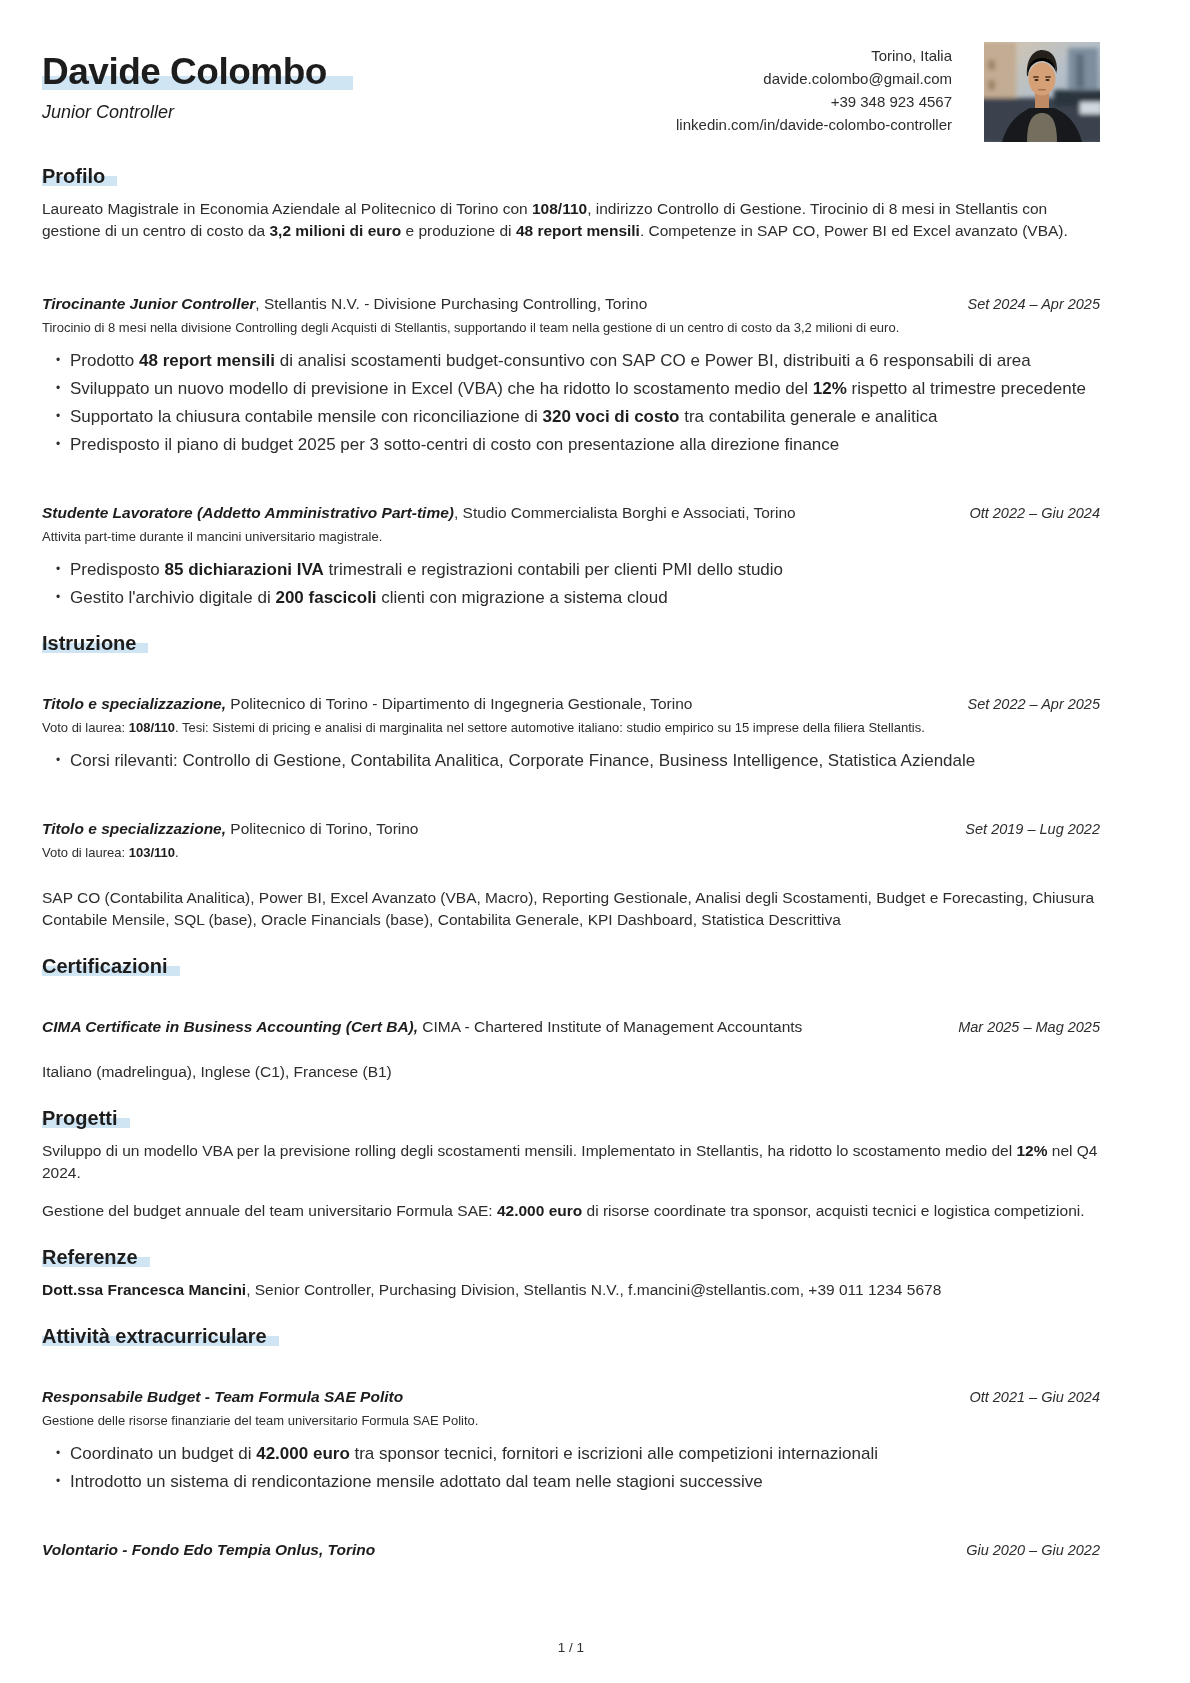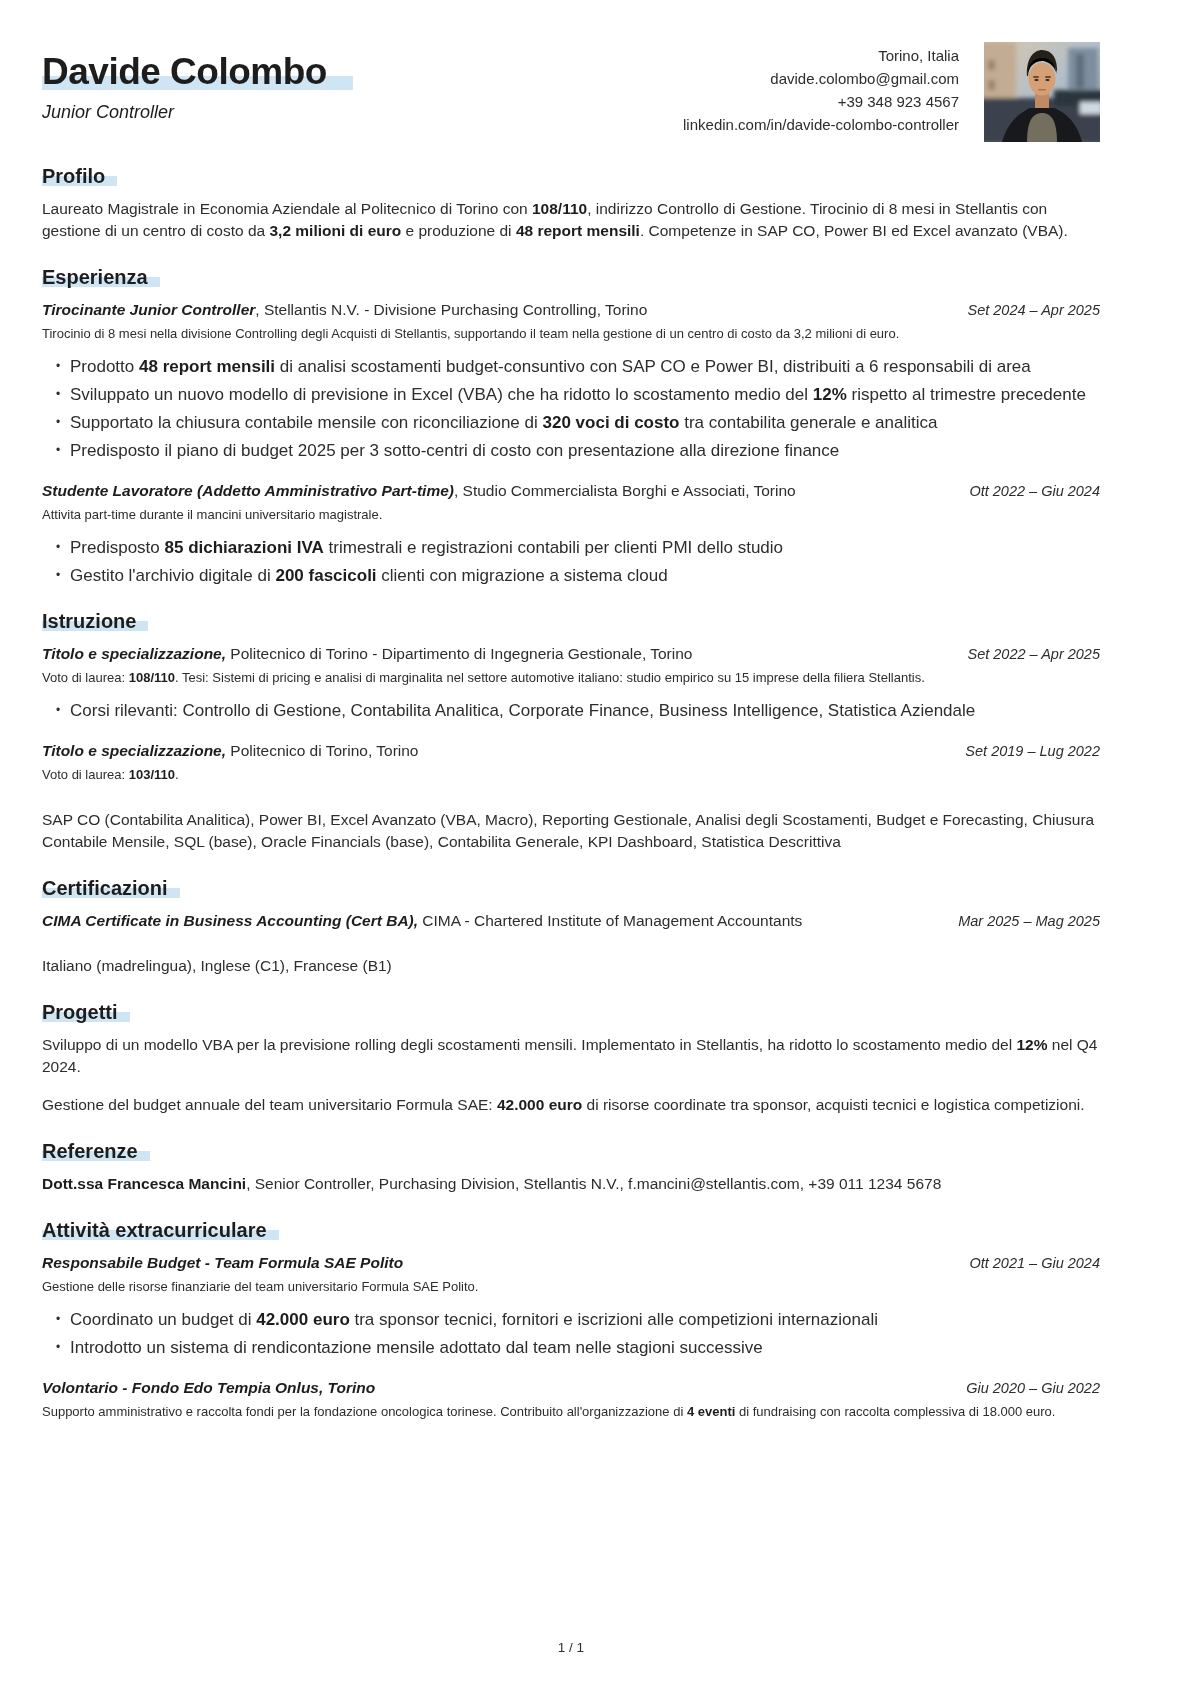--- a/index.html
+++ b/index.html
@@ -17,41 +17,41 @@
   }
   
   .header{display:flex;justify-content:space-between;align-items:flex-start;}
   .header-left{padding-top:8px;}
   h1.name{margin:0;font-size:37px;line-height:44px;font-weight:700;color:var(--ink);letter-spacing:-0.5px;}
   .name-hl{
     background:linear-gradient(transparent 60%,var(--hl) 60%,var(--hl) 96%,transparent 96%);
     padding-right:26px;
   }
   .job-title{font-style:italic;font-size:18px;color:var(--ink);margin-top:8px;}
-  .header-right{display:flex;align-items:flex-start;gap:25px;}
+  .header-right{display:flex;align-items:flex-start;gap:32px;}
   .contact{text-align:right;font-size:15px;line-height:23px;color:var(--body);padding-top:2px;}
   .photo{width:116px;height:100px;overflow:hidden;flex:none;}
   .photo svg{display:block;width:100%;height:100%;}
   
   main{display:block;}
   section{margin-top:23px;}
   section:first-child{margin-top:22px;}
   h2{
     margin:0 0 10px 0;font-size:20px;line-height:24px;font-weight:700;color:var(--ink);
   }
   h2 .hl{
     background:linear-gradient(transparent 52%,var(--hl) 52%,var(--hl) 95%,transparent 95%);
     padding-right:12px;
   }
   .para{margin:0 0 16px 0;font-size:15.5px;line-height:22px;}
   .para:last-child{margin-bottom:0;}
   .entry{margin:0 0 19px 0;}
   .entry:last-child{margin-bottom:0;}
   .entry-head{display:flex;justify-content:space-between;align-items:baseline;gap:20px;}
-  .entry-title{font-size:15.5px;line-height:22px;}
+  .entry-title{font-size:15.5px;line-height:22px;margin-top:28px;}
   .t-main{font-weight:700;font-style:italic;color:var(--ink);}
   .t-sub{color:var(--body);}
   .entry-date{font-style:italic;font-size:14.5px;color:var(--body);white-space:nowrap;flex:none;}
   .entry-summary{margin:2px 0 0 0;font-size:13px;line-height:22px;}
   ul.bullets{list-style:none;margin:11px 0 0 0;padding:0;}
   ul.bullets li{
     position:relative;padding-left:28px;margin:0 0 7px 0;
     font-size:17px;line-height:21px;
   }
   ul.bullets li:last-child{margin-bottom:0;}
@@ -121,21 +121,20 @@
       </div>
     </div>
   </header>
 
   <main id="sections">
       <section>
         <h2><span class="hl">Profilo</span></h2>
         <p class="para">Laureato Magistrale in Economia Aziendale al Politecnico di Torino con <strong>108/110</strong>, indirizzo Controllo di Gestione. Tirocinio di 8 mesi in Stellantis con gestione di un centro di costo da <strong>3,2 milioni di euro</strong> e produzione di <strong>48 report mensili</strong>. Competenze in SAP CO, Power BI ed Excel avanzato (VBA).</p>
       </section>
       <section>
-        <h2><span class="hl">Esperienza</span></h2>
         <div class="entry">
           <div class="entry-head">
             <div class="entry-title"><span class="t-main">Tirocinante Junior Controller</span><span class="t-sub">, Stellantis N.V. - Divisione Purchasing Controlling, Torino</span></div>
             <div class="entry-date">Set 2024 – Apr 2025</div>
           </div>
           <p class="entry-summary">Tirocinio di 8 mesi nella divisione Controlling degli Acquisti di Stellantis, supportando il team nella gestione di un centro di costo da 3,2 milioni di euro.</p>
           <ul class="bullets">
             <li>Prodotto <strong>48 report mensili</strong> di analisi scostamenti budget-consuntivo con SAP CO e Power BI, distribuiti a 6 responsabili di area</li>
             <li>Sviluppato un nuovo modello di previsione in Excel (VBA) che ha ridotto lo scostamento medio del <strong>12%</strong> rispetto al trimestre precedente</li>
             <li>Supportato la chiusura contabile mensile con riconciliazione di <strong>320 voci di costo</strong> tra contabilita generale e analitica</li>
@@ -209,21 +208,20 @@
           <ul class="bullets">
             <li>Coordinato un budget di <strong>42.000 euro</strong> tra sponsor tecnici, fornitori e iscrizioni alle competizioni internazionali</li>
             <li>Introdotto un sistema di rendicontazione mensile adottato dal team nelle stagioni successive</li>
           </ul>
         </div>
         <div class="entry">
           <div class="entry-head">
             <div class="entry-title"><span class="t-main">Volontario - Fondo Edo Tempia Onlus, Torino</span></div>
             <div class="entry-date">Giu 2020 – Giu 2022</div>
           </div>
-          <p class="entry-summary">Supporto amministrativo e raccolta fondi per la fondazione oncologica torinese. Contribuito all'organizzazione di <strong>4 eventi</strong> di fundraising con raccolta complessiva di 18.000 euro.</p>
         </div>
       </section>
     </main>
 
   <div class="footer">
     <span>1 / 1</span>
   </div>
 
 </div>
 

